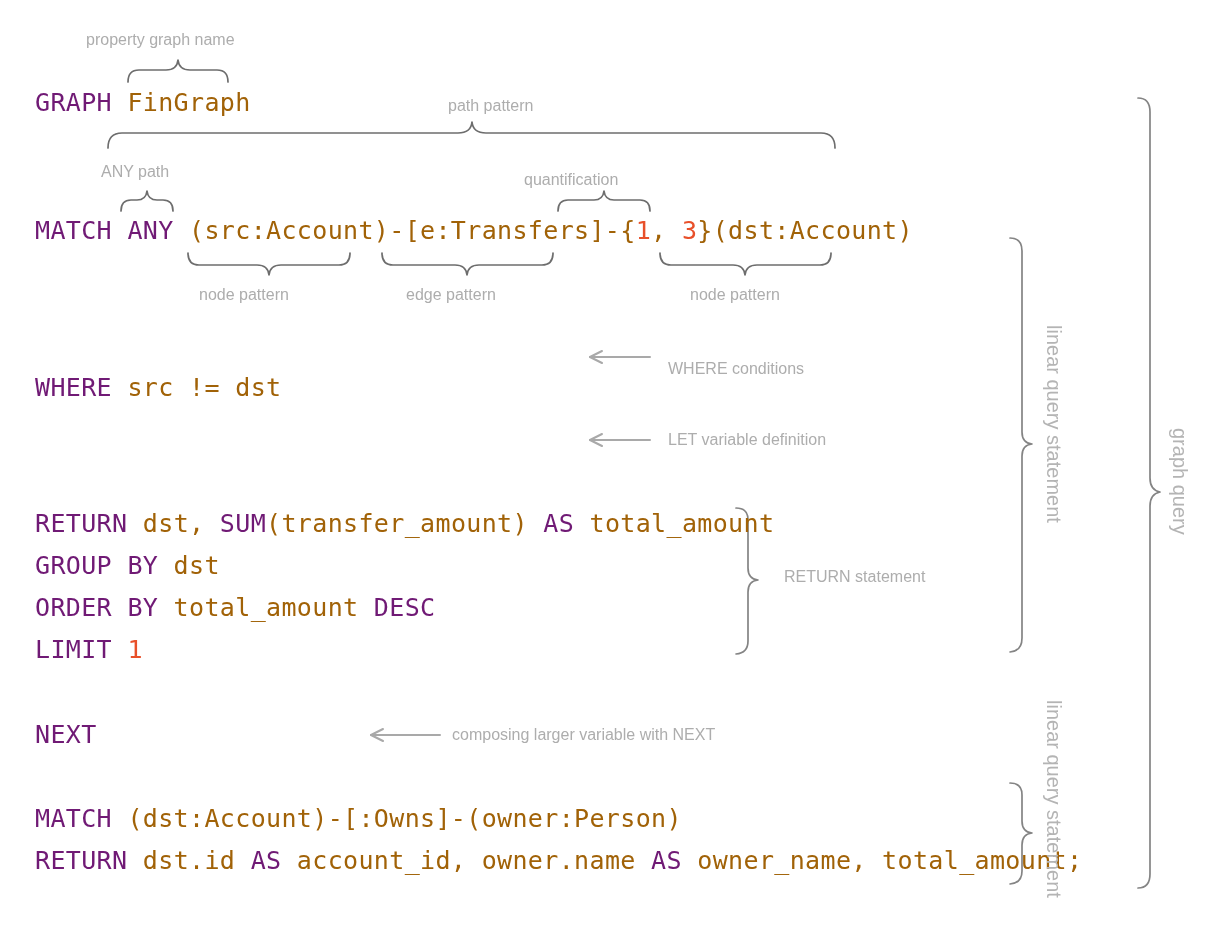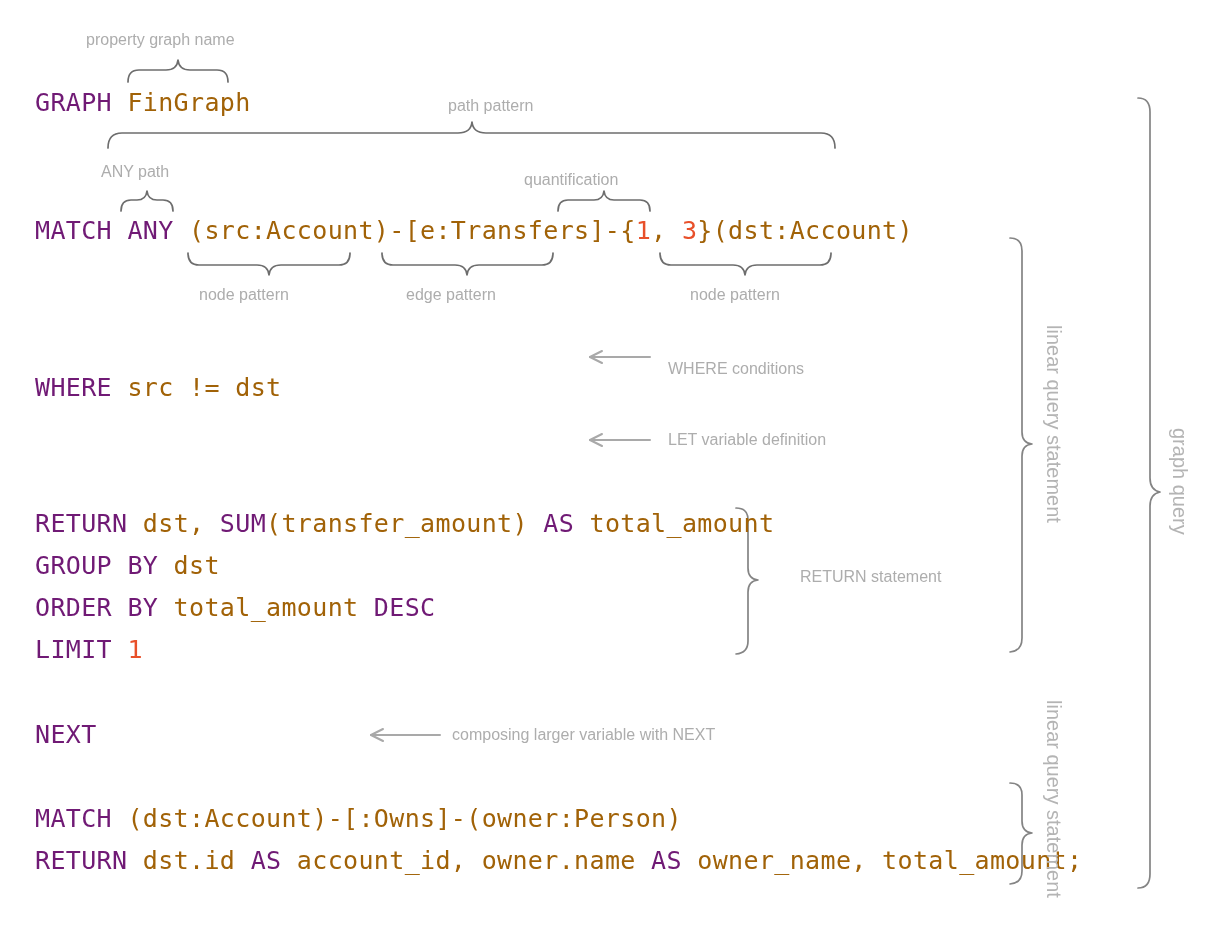--- a/index.html
+++ b/index.html
@@ -160,21 +160,21 @@
   <div class="ann" style="left:199px; top:283px;">node pattern</div>
 
   <div class="ann" style="left:406px; top:283px;">edge pattern</div>
 
   <div class="ann" style="left:690px; top:283px;">node pattern</div>
 
   <div class="ann" style="left:668px; top:345px;margin-top:12px;">WHERE conditions</div>
 
   <div class="ann" style="left:668px; top:428px;">LET variable definition</div>
 
-  <div class="ann" style="left:800px; top:565px;">RETURN statement</div>
+  <div class="ann" style="left:784px; top:565px;">RETURN statement</div>
 
   <div class="ann" style="left:452px; top:723px;">composing larger variable with NEXT</div>
 
   <div class="ann-vert" style="left:1066px; top:325px;">linear query statement</div>
 
   <div class="ann-vert" style="left:1066px; top:700px;">linear query statement</div>
 
   <div class="ann-vert" style="left:1192px; top:428px;">graph query</div>
 
 </div>

